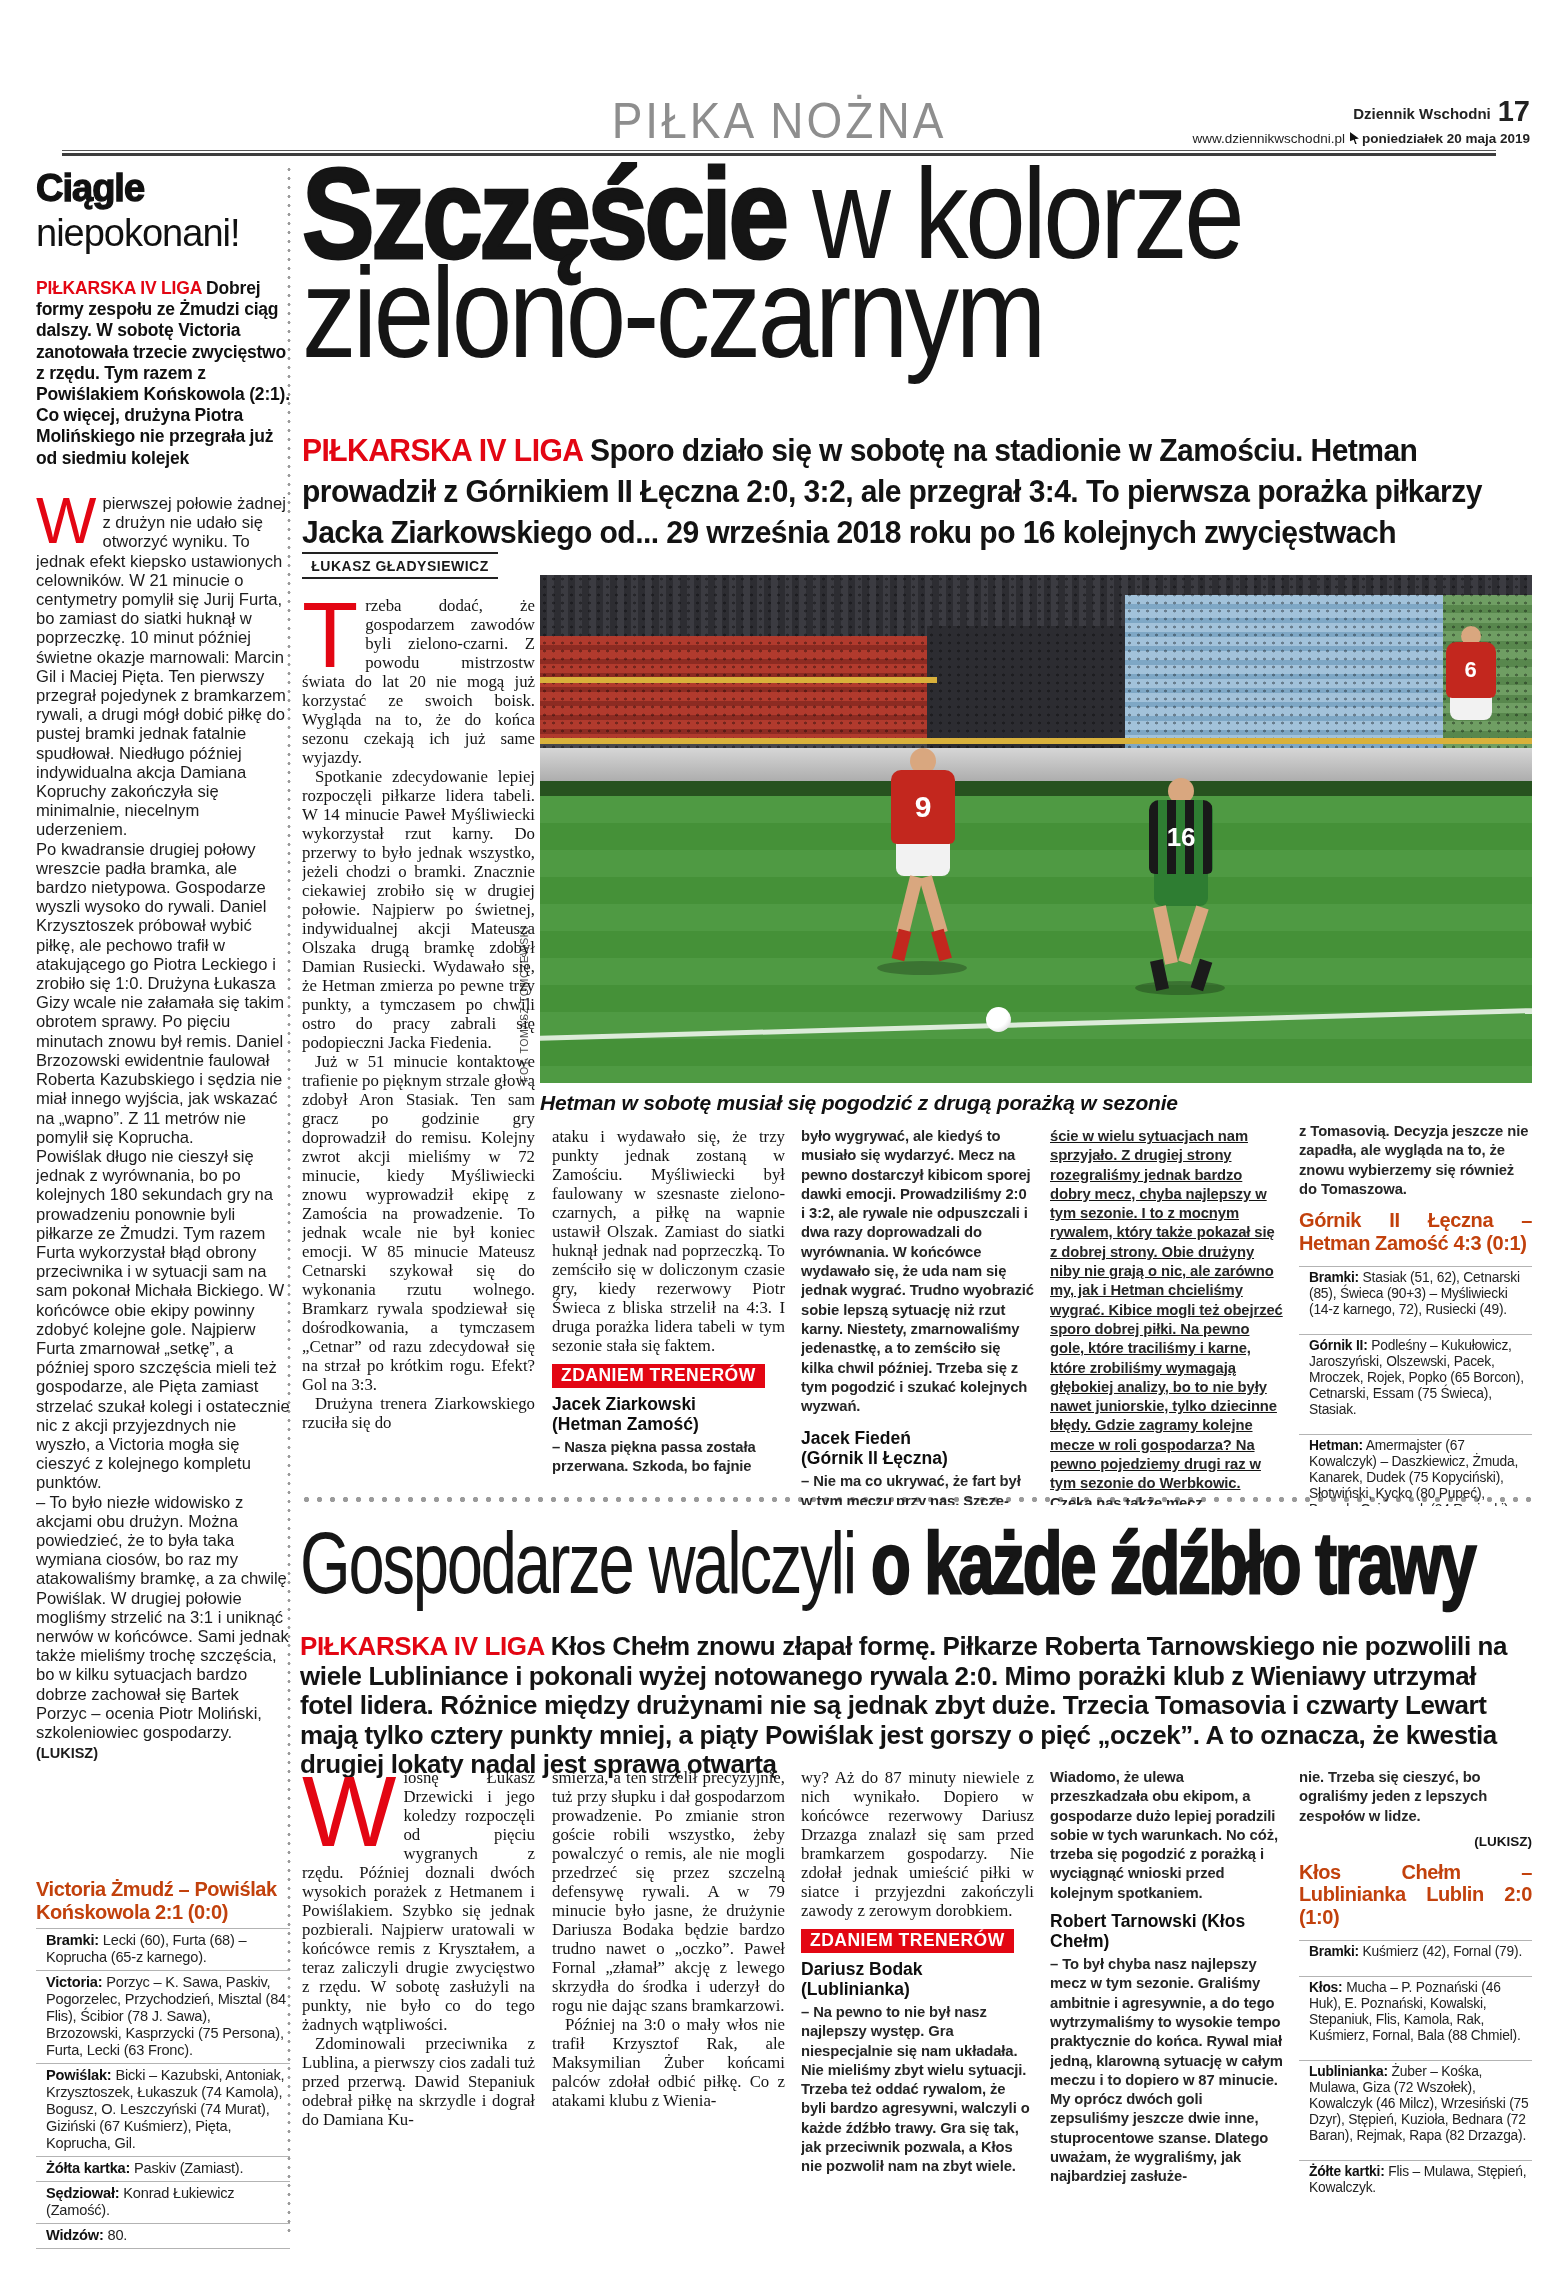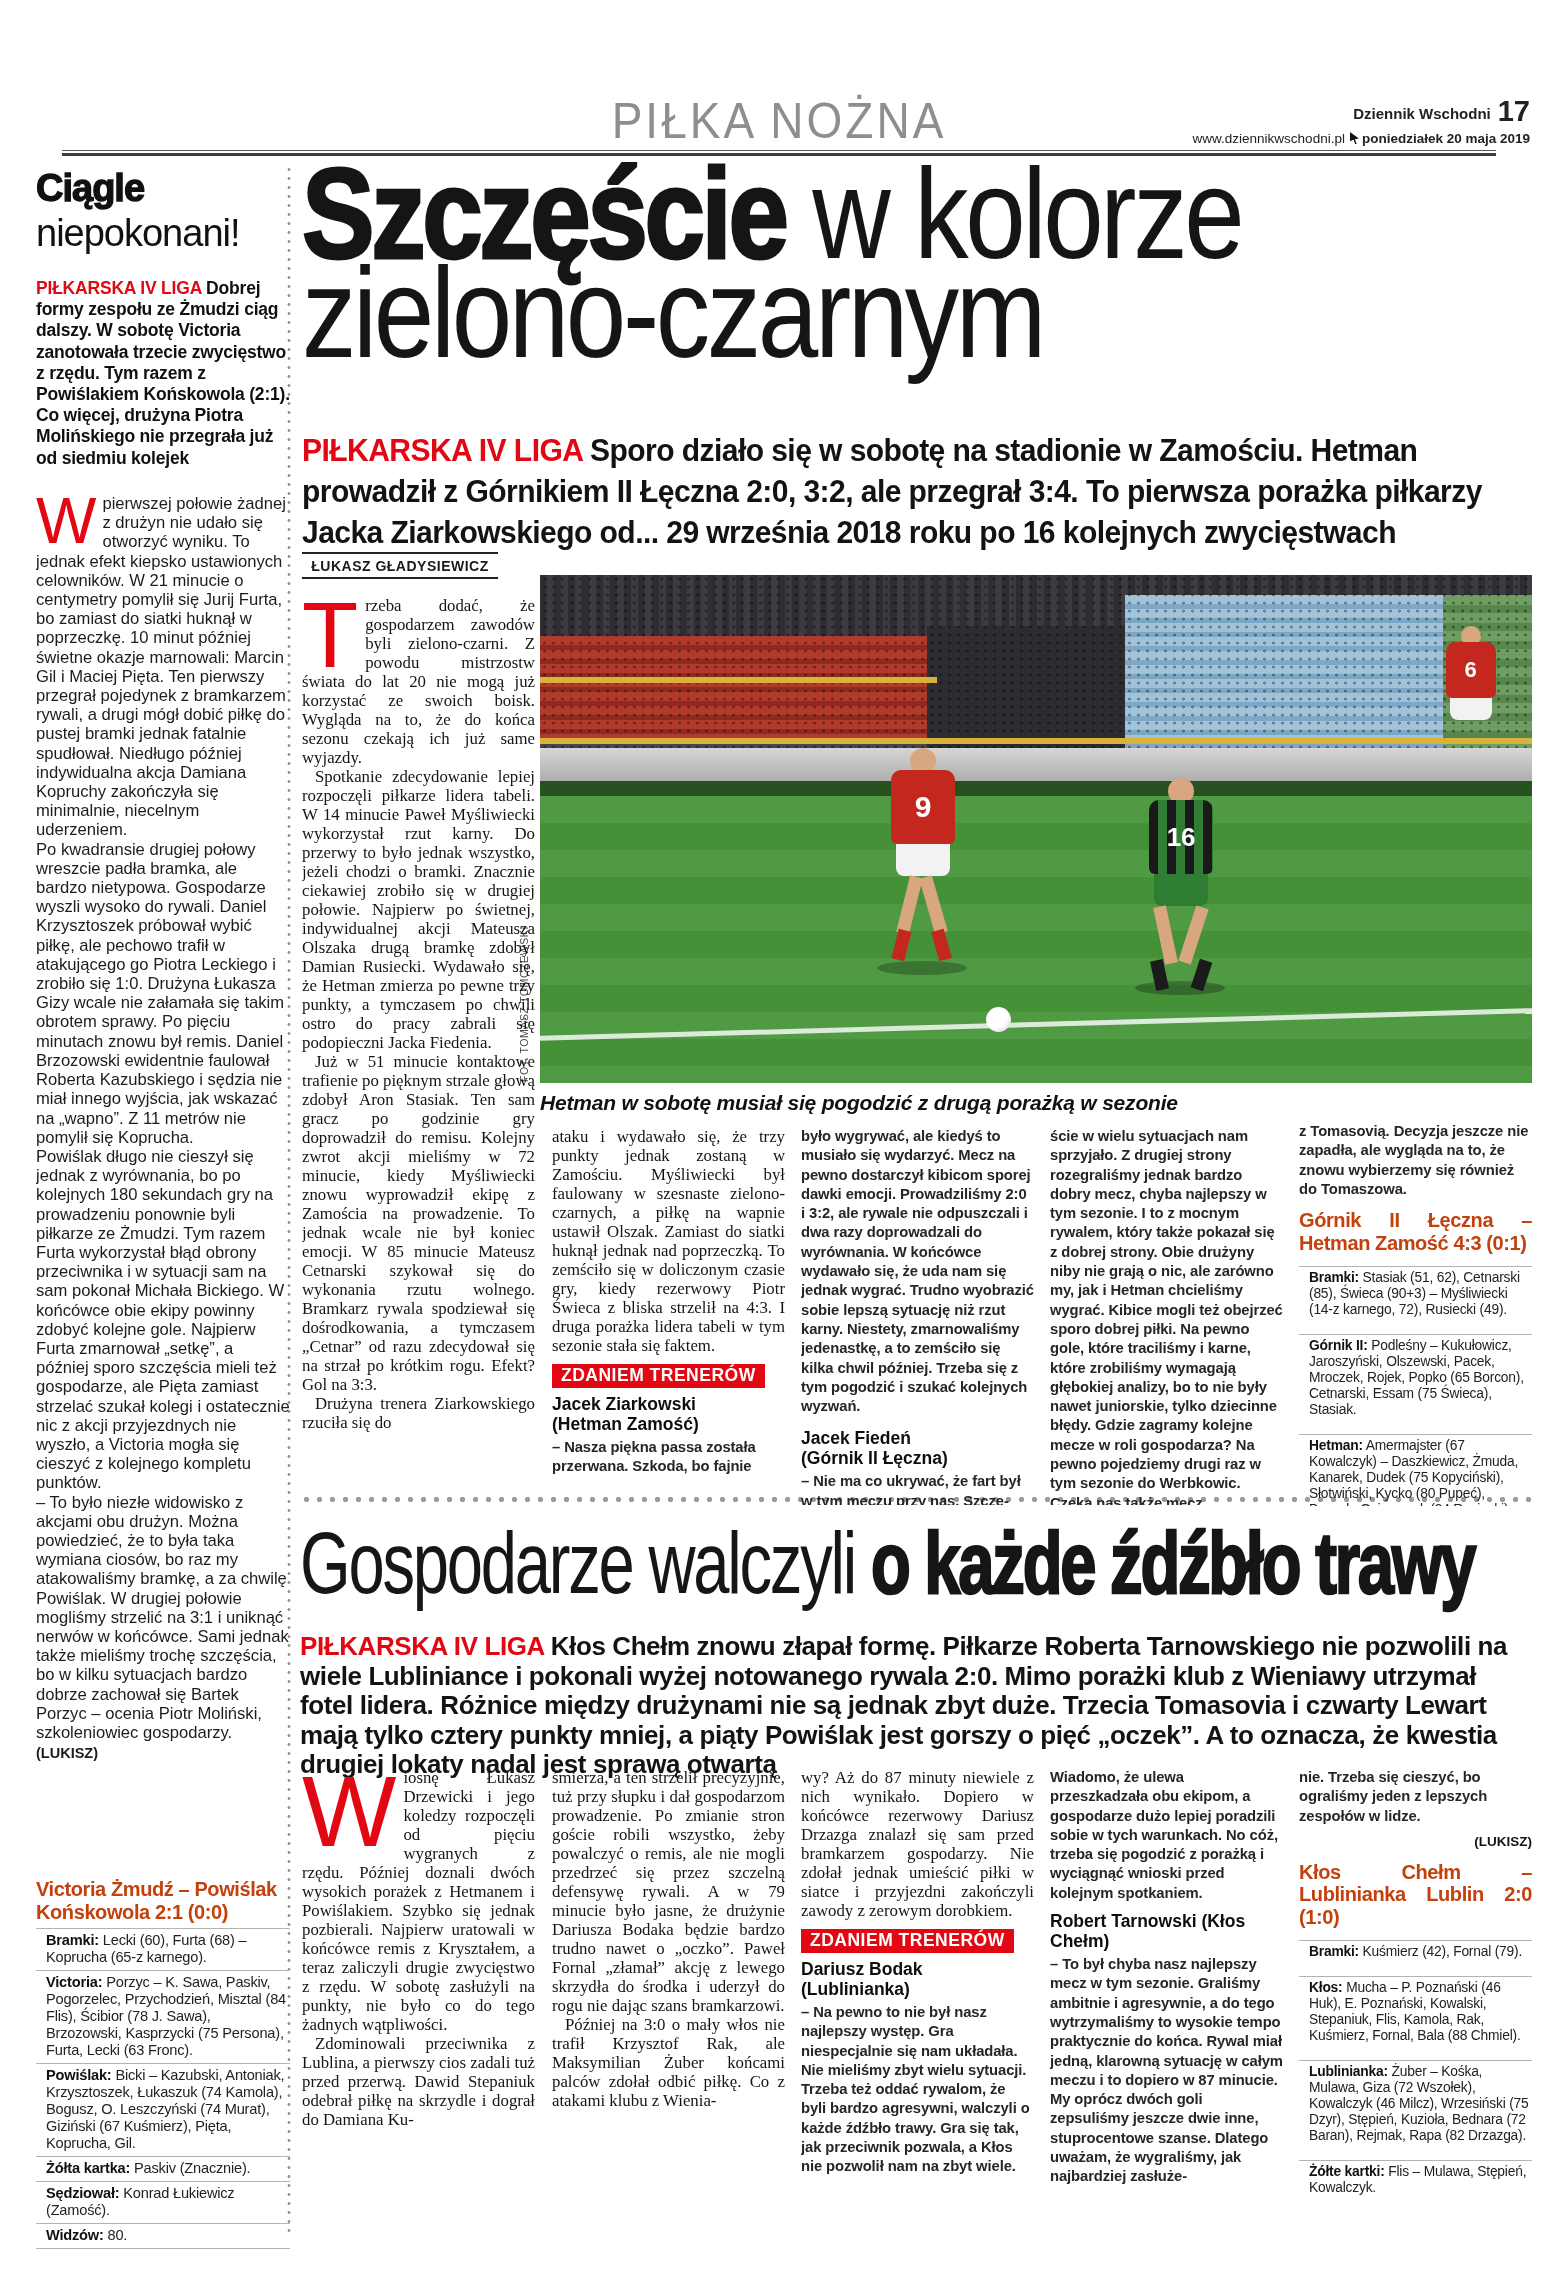--- a/index.html
+++ b/index.html
@@ -59,21 +59,21 @@
   #byline{left:302px;top:552px;width:196px;border-top:2px solid #222;border-bottom:2px solid #222;
           padding:4px 0 3px;text-align:center;font-size:14px;font-weight:700;letter-spacing:0.5px;}
 
   .col{position:absolute;width:233px;overflow:hidden;text-align:justify;
        font-family:"Liberation Serif","DejaVu Serif",serif;font-size:16.8px;line-height:19px;color:#141414;}
   .col p{margin:0;text-indent:13px;}
   .col p.first{text-indent:0;}
   #m-col1{left:302px;top:596px;height:902px;}
   #m-col2{left:552px;top:1127px;height:378px;}
   #m-col3{left:801px;top:1127px;height:378px;}
-  #m-col4{left:1050px;top:1127px;height:378px;}
+  #m-col4{left:1050px;top:1127px;height:378px;text-decoration:underline;}
   #m-col5{left:1299px;top:1122px;height:384px;}
   .main-drop{float:left;color:var(--red);font-size:92px;line-height:72px;padding:3px 7px 0 0;
              font-family:"Liberation Sans",sans-serif;font-weight:400;}
 
   .opinie-label{display:inline-block;background:var(--red);color:#fff;font-family:"Liberation Sans",sans-serif;
                 font-weight:700;font-size:17.5px;letter-spacing:0.5px;padding:2px 9px 3px;margin:9px 0 6px;}
   .t-name{font-family:"Liberation Sans",sans-serif;font-weight:700;font-size:17.5px;line-height:20px;
           text-align:left;color:#0e0e0e;}
   .t-quote{font-family:"Liberation Sans",sans-serif;font-weight:700;font-size:14.8px;line-height:19.3px;
            text-align:left;color:#262626;letter-spacing:-0.1px;margin-top:4px;}
@@ -164,21 +164,21 @@
     <p>Po kwadransie drugiej połowy wreszcie padła bramka, ale bardzo nietypowa. Gospodarze wyszli wysoko do rywali. Daniel Krzysztoszek próbował wybić piłkę, ale pechowo trafił w atakującego go Piotra Leckiego i zrobiło się 1:0. Drużyna Łukasza Gizy wcale nie załamała się takim obrotem sprawy. Po pięciu minutach znowu był remis. Daniel Brzozowski ewidentnie faulował Roberta Kazubskiego i sędzia nie miał innego wyjścia, jak wskazać na „wapno”. Z 11 metrów nie pomylił się Koprucha.</p>
     <p>Powiślak długo nie cieszył się jednak z wyrównania, bo po kolejnych 180 sekundach gry na prowadzeniu ponownie byli piłkarze ze Żmudzi. Tym razem Furta wykorzystał błąd obrony przeciwnika i w sytuacji sam na sam pokonał Michała Bickiego. W końcówce obie ekipy powinny zdobyć kolejne gole. Najpierw Furta zmarnował „setkę”, a później sporo szczęścia mieli też gospodarze, ale Pięta zamiast strzelać szukał kolegi i ostatecznie nic z akcji przyjezdnych nie wyszło, a Victoria mogła się cieszyć z kolejnego kompletu punktów.</p>
     <p>– To było niezłe widowisko z akcjami obu drużyn. Można powiedzieć, że to była taka wymiana ciosów, bo raz my atakowaliśmy bramkę, a za chwilę Powiślak. W drugiej połowie mogliśmy strzelić na 3:1 i uniknąć nerwów w końcówce. Sami jednak także mieliśmy trochę szczęścia, bo w kilku sytuacjach bardzo dobrze zachował się Bartek Porzyc – ocenia Piotr Moliński, szkoleniowiec gospodarzy.</p>
     <div class="signoff">(LUKISZ)</div>
   </div>
   <div class="x" id="rail-stats">
     <div class="stats-title">Victoria Żmudź – Powiślak Końskowola 2:1 (0:0)</div>
     <div class="stat-row"><b>Bramki:</b><span> Lecki (60), Furta (68) – Koprucha (65-z karnego).</span></div>
     <div class="stat-row"><b>Victoria:</b><span> Porzyc – K. Sawa, Paskiv, Pogorzelec, Przychodzień, Misztal (84 Flis), Ścibior (78 J. Sawa), Brzozowski, Kasprzycki (75 Persona), Furta, Lecki (63 Fronc).</span></div>
     <div class="stat-row"><b>Powiślak:</b><span> Bicki – Kazubski, Antoniak, Krzysztoszek, Łukaszuk (74 Kamola), Bogusz, O. Leszczyński (74 Murat), Giziński (67 Kuśmierz), Pięta, Koprucha, Gil.</span></div>
-    <div class="stat-row"><b>Żółta kartka:</b><span> Paskiv (Znacznie).</span></div>
+    <div class="stat-row"><b>Żółta kartka:</b><span> Paskiv (Zamiast).</span></div>
     <div class="stat-row"><b>Sędziował:</b><span> Konrad Łukiewicz (Zamość).</span></div>
     <div class="stat-row"><b>Widzów:</b><span> 80.</span></div>
   </div>
 
   <div class="x" id="headline">
     <div><span class="hl-bold">Szczęście</span><span class="hl-light"> w kolorze</span></div>
     <div class="hl-light">zielono-czarnym</div>
   </div>
   <div class="x" id="subhead">
     <span class="kicker">PIŁKARSKA IV LIGA</span><span> Sporo działo się w sobotę na stadionie w Zamościu. Hetman prowadził z Górnikiem II Łęczna 2:0, 3:2, ale przegrał 3:4. To pierwsza porażka piłkarzy Jacka Ziarkowskiego od... 29 września 2018 roku po 16 kolejnych zwycięstwach</span>

